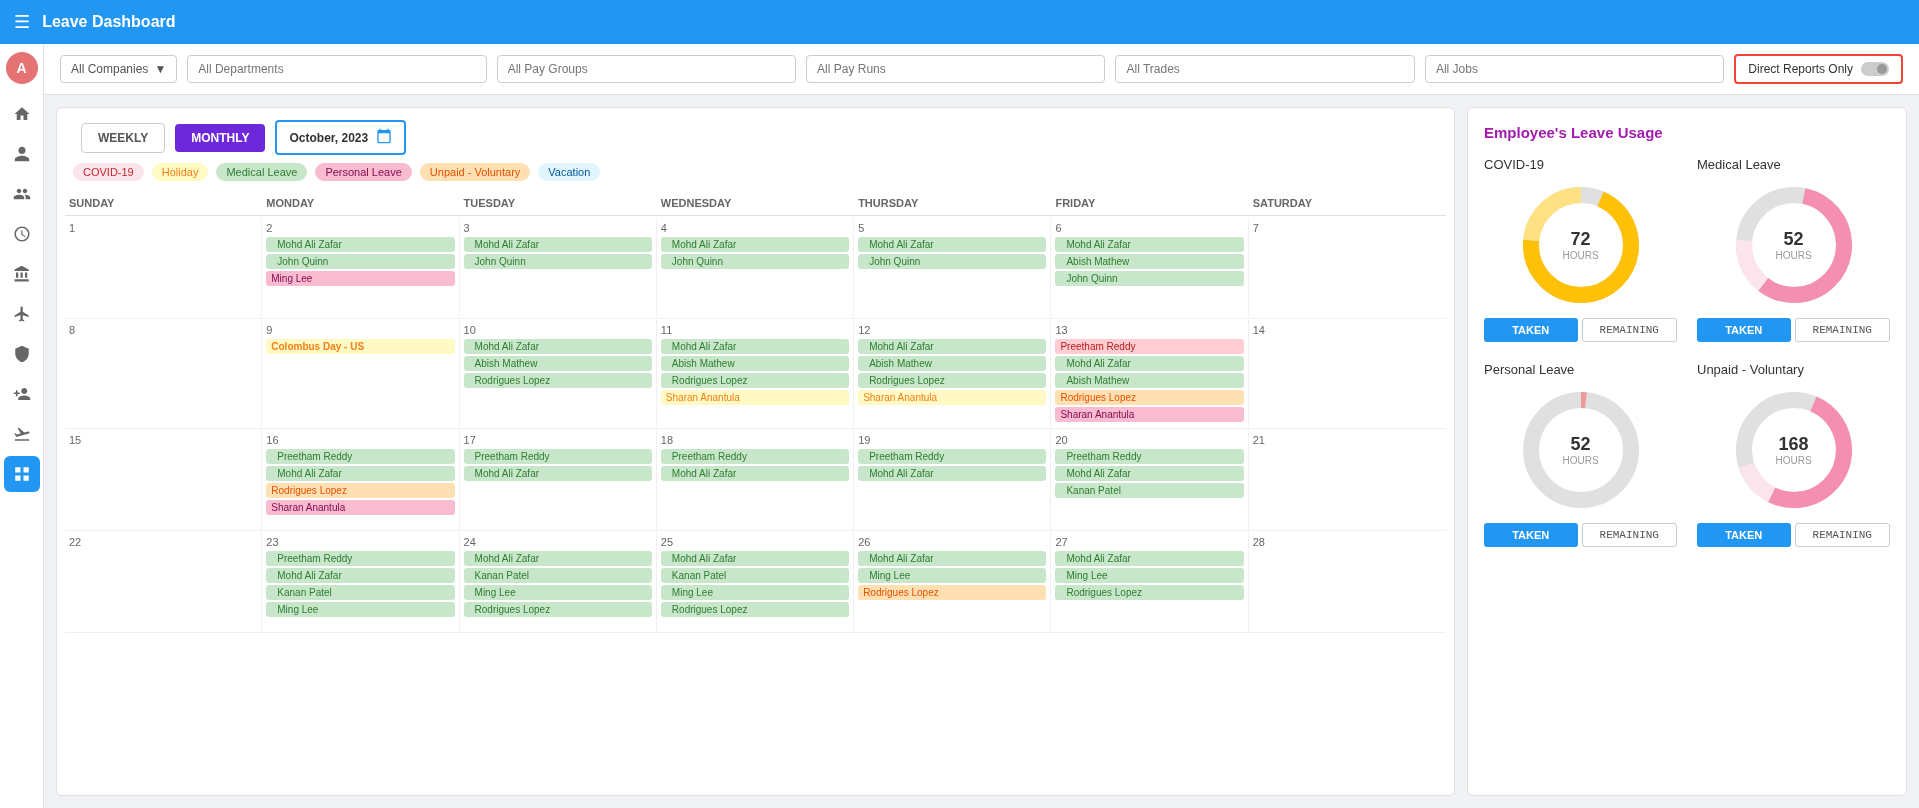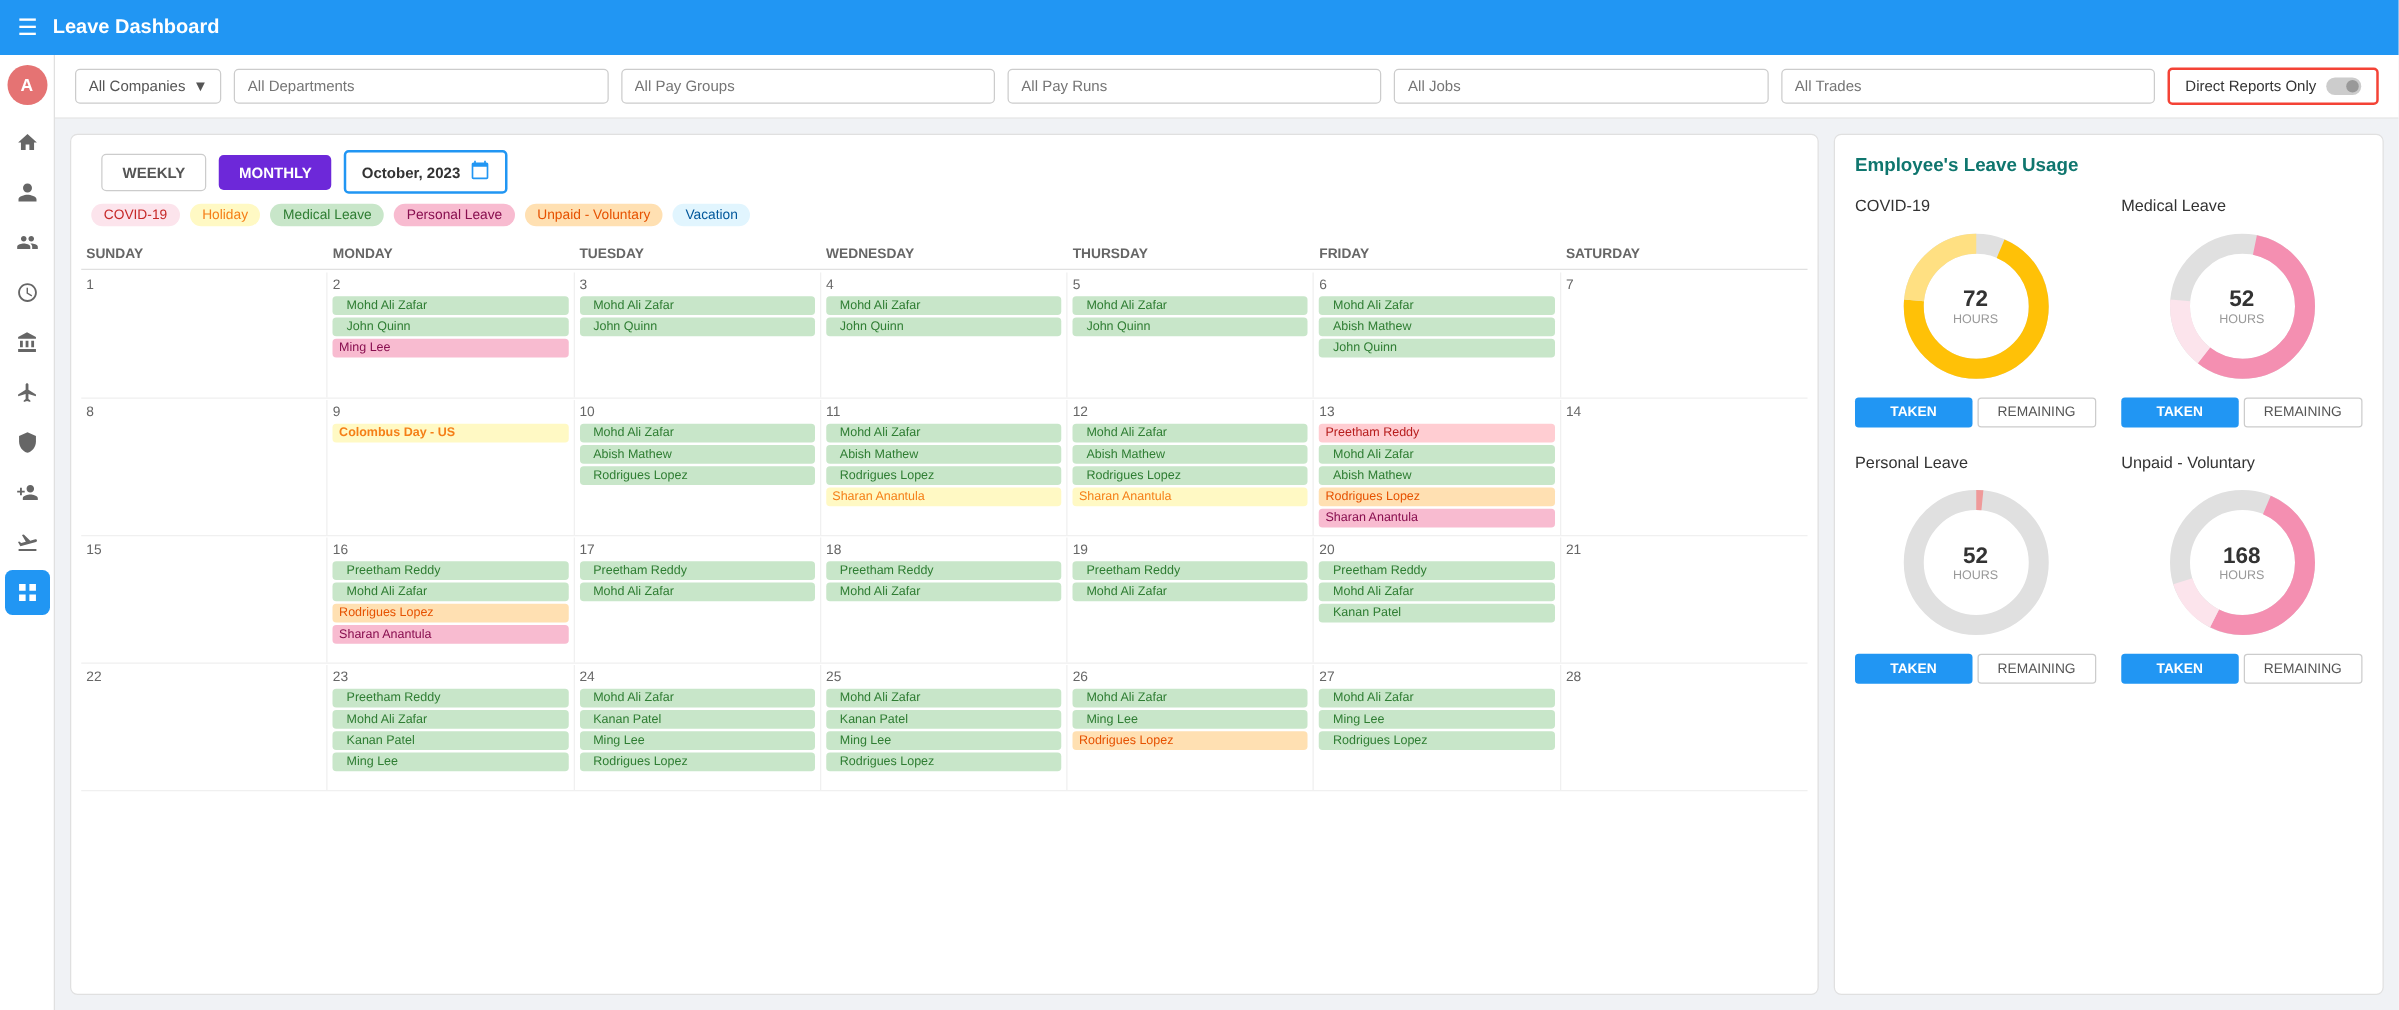--- a/index.html
+++ b/index.html
@@ -236,21 +236,21 @@
       background: #fff;
       border-radius: 6px;
       border: 1px solid #e0e0e0;
       padding: 16px;
       overflow-y: auto;
       flex-shrink: 0;
     }
     .right-panel-title {
       font-size: 15px;
       font-weight: 600;
-      color: #0f766e;
+      color: #a21caf;
       margin-bottom: 16px;
     }
 
     
     .charts-grid {
       display: grid;
       grid-template-columns: 1fr 1fr;
       gap: 20px;
     }
     .chart-section { display: flex; flex-direction: column; gap: 8px; }
@@ -273,21 +273,21 @@
     .chart-buttons {
       display: flex;
       gap: 4px;
     }
     .btn-taken {
       flex: 1; padding: 5px; background: #2196F3; color: #fff;
       border: none; border-radius: 3px; font-size: 11px; font-weight: 600; cursor: pointer;
     }
     .btn-remaining {
       flex: 1; padding: 5px; background: #fff; color: #555;
-      border: 1px solid #ccc; border-radius: 3px; font-size: 11px; font-weight: 500; cursor: pointer;
+      border: 1px solid #ccc; border-radius: 3px; font-size: 11px; font-weight: 500; cursor: pointer; font-family: Liberation Mono, monospace;
     }
   </style>
 </head>
 <body>
 
 <div class="topbar">
   <span class="hamburger">☰</span>
   <span class="topbar-title">Leave Dashboard</span>
 </div>
 
@@ -350,22 +350,22 @@
   <div class="content">
 
     <div class="filter-bar">
       <div class="filter-select">
         <span>All Companies</span>
         <span>▼</span>
       </div>
       <input class="filter-input" type="text" placeholder="All Departments" style="">
       <input class="filter-input" type="text" placeholder="All Pay Groups" style="">
       <input class="filter-input" type="text" placeholder="All Pay Runs" style="">
+      <input class="filter-input" type="text" placeholder="All Trades" style="">
       <input class="filter-input" type="text" placeholder="All Jobs" style="">
-      <input class="filter-input" type="text" placeholder="All Trades" style="">
       <div class="filter-toggle">
         <span>Direct Reports Only</span>
         <div class="toggle-switch"></div>
       </div>
     </div>
 
     <div class="main-panels">
 
       <div class="calendar-panel">
         <div class="calendar-header">

